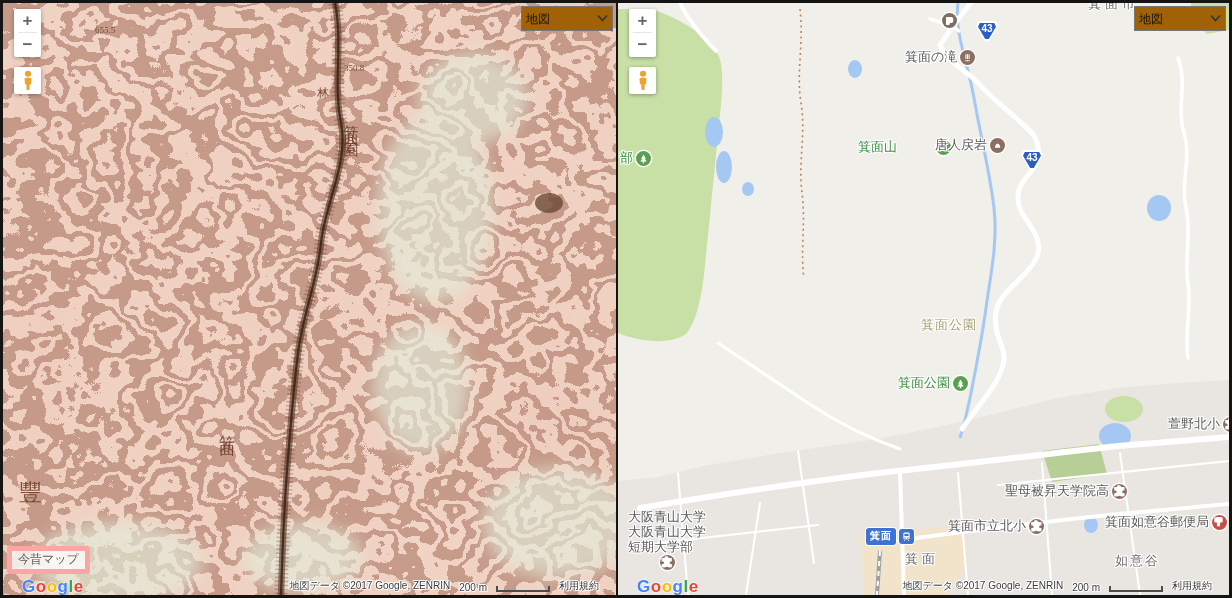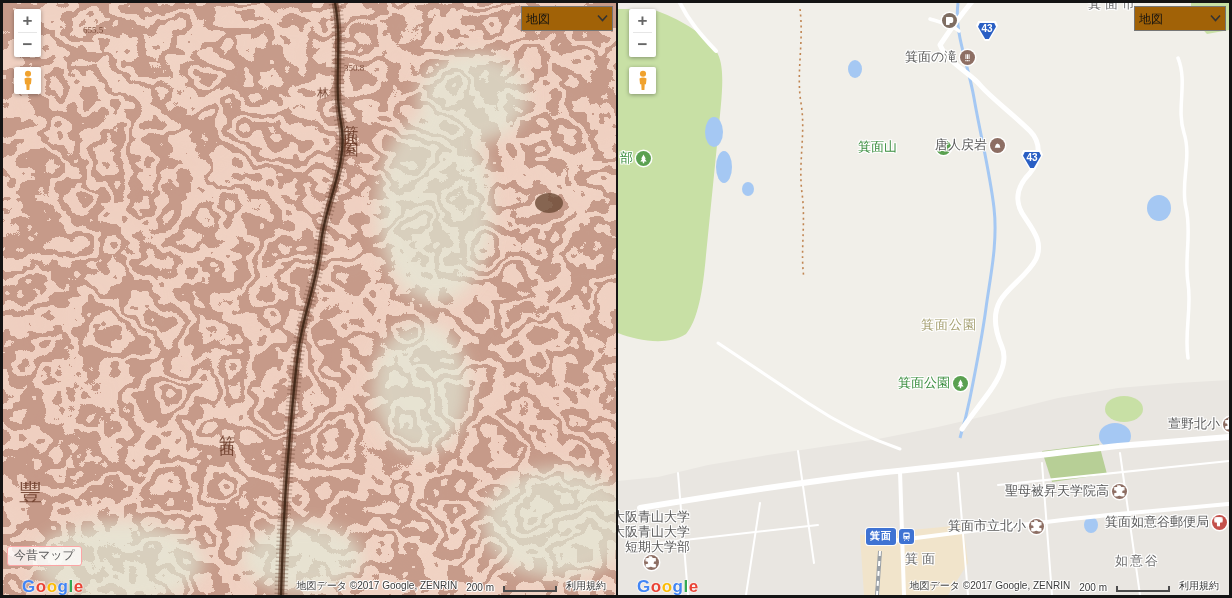--- a/index.html
+++ b/index.html
@@ -22,29 +22,29 @@
             border-radius:2px; box-shadow:0 1px 4px rgba(0,0,0,.35); z-index:30;
             display:flex; align-items:center; justify-content:center; }
   .ddwrap { position:absolute; top:3px; right:3px; z-index:30; width:92px; height:25px; }
   .ddwrap select { width:100%; height:100%; font-family:inherit; font-size:12px; color:#111;
             background:#a16207; border:1px solid #767676; padding:0 18px 0 4px;
             appearance:none; -webkit-appearance:none; border-radius:0; }
   .ddchev { position:absolute; right:5px; top:8px; pointer-events:none; }
 
   .googlelogo { position:absolute; left:19px; top:574px; z-index:25; font-size:17px; font-weight:bold;
             letter-spacing:.5px; text-shadow:0 0 2px #fff,0 0 2px #fff; }
-  .attrib { position:absolute; right:10px; bottom:2px; z-index:25; display:flex; align-items:flex-end;
+  .attrib { position:absolute; right:17px; bottom:2px; z-index:25; display:flex; align-items:flex-end;
             gap:9px; font-size:10px; color:#3a3a3a;
             text-shadow:-1px 0 #fff,1px 0 #fff,0 -1px #fff,0 1px #fff,1px 1px #fff,-1px -1px #fff; }
   .scalebar { width:54px; height:6px; border-left:2px solid #4c4c4c; border-right:2px solid #4c4c4c;
             border-bottom:2px solid #4c4c4c; margin-bottom:1px; }
   .terms { color:#333; cursor:pointer; }
 
   .konjaku { position:absolute; left:4px; top:543px; z-index:26; background:rgba(255,255,255,.78);
-             border:1px solid #fca5a5; border-radius:3px; padding:0 6px 1px 6px; font-size:12px;
+             border:5px solid #fca5a5; border-radius:3px; padding:0 6px 1px 6px; font-size:12px;
              color:#5c5c5c; }
 
   
   .oldtxt { position:absolute; color:rgba(104,56,38,.85); z-index:10;
             font-family:"Liberation Serif","DejaVu Serif",serif; }
   .vert { writing-mode:vertical-rl; text-orientation:upright; letter-spacing:6px; }
 
   
   .glabel { position:absolute; display:flex; align-items:center; gap:3px; z-index:20;
             font-size:13px; color:#5a5a5a; white-space:nowrap;
@@ -66,21 +66,21 @@
   .shield .inner { position:absolute; inset:2px; background:#2a5fc4;
          clip-path:polygon(10% 0,90% 0,100% 24%,60% 100%,40% 100%,0 24%); }
   .shield span { position:absolute; top:2px; left:0; right:0; text-align:center; color:#fff;
          font-size:10px; font-weight:bold; }
   .stbadge { display:inline-block; background:#3f73d3; color:#fff; font-size:10px; font-weight:bold;
          border-radius:3px; padding:1px 4px 2px 4px; letter-spacing:1px;
          box-shadow:0 0 0 1px rgba(255,255,255,.9); text-shadow:none; }
   .sticon { width:15px; height:15px; border-radius:3px; background:#3f73d3; flex:0 0 auto;
          box-shadow:0 0 0 1px rgba(255,255,255,.9); display:flex; align-items:center; justify-content:center; }
   .hotel-lines { text-align:right; line-height:15px; }
-  .univ-lines { text-align:right; line-height:15px; }
+  .univ-lines { text-align:left; line-height:15px;margin-left:16px; }
 </style>
 </head>
 <body>
 
 <div class="frame">
 
   <div class="panel panel-left">
     <svg class="mapcanvas" width="613" height="592" viewBox="0 0 613 592" preserveAspectRatio="none">
       <defs>
         <filter id="shadeF" x="0" y="0" width="100%" height="100%">
@@ -117,21 +117,21 @@
         <path d="M332,0 C340,40 330,80 338,120 C346,160 322,200 318,240 C314,280 300,310 295,350 C290,390 288,420 285,455 C282,490 280,530 278,592" stroke="#583322" stroke-width="6.5" fill="none" opacity="0.6"></path>
         <path d="M332,0 C340,40 330,80 338,120 C346,160 322,200 318,240 C314,280 300,310 295,350 C290,390 288,420 285,455 C282,490 280,530 278,592" stroke="#3a2213" stroke-width="2.2" fill="none" opacity="0.85"></path>
       </g>
       <ellipse cx="546" cy="200" rx="14" ry="10" fill="#6b4a35" opacity="0.8"></ellipse>
     </svg>
 
     <div class="oldtxt vert" style="left:338px; top:110px; font-size:15px;">箕面公園</div>
     <div class="oldtxt vert" style="left:213px; top:420px; font-size:16px;">箕面</div>
     <div class="oldtxt" style="left:16px; top:474px; font-size:23px;">豐</div>
     <div class="oldtxt" style="left:314px; top:82px; font-size:12px;">林</div>
-    <div class="oldtxt" style="left:80px; top:22px; font-size:9px;">655.5</div>
+    <div class="oldtxt" style="left:92px; top:22px; font-size:9px;">655.5</div>
     <div class="oldtxt" style="left:341px; top:60px; font-size:9px;">350.8</div>
 
     <div class="zoombox">
       <div class="zbtn">+</div>
       <div class="zsep"></div>
       <div class="zbtn">−</div>
     </div>
     <div class="pegbox">
       <svg width="14" height="21" viewBox="0 0 14 22">
         <circle cx="7" cy="4" r="3.2" fill="#f0a22e"></circle>

